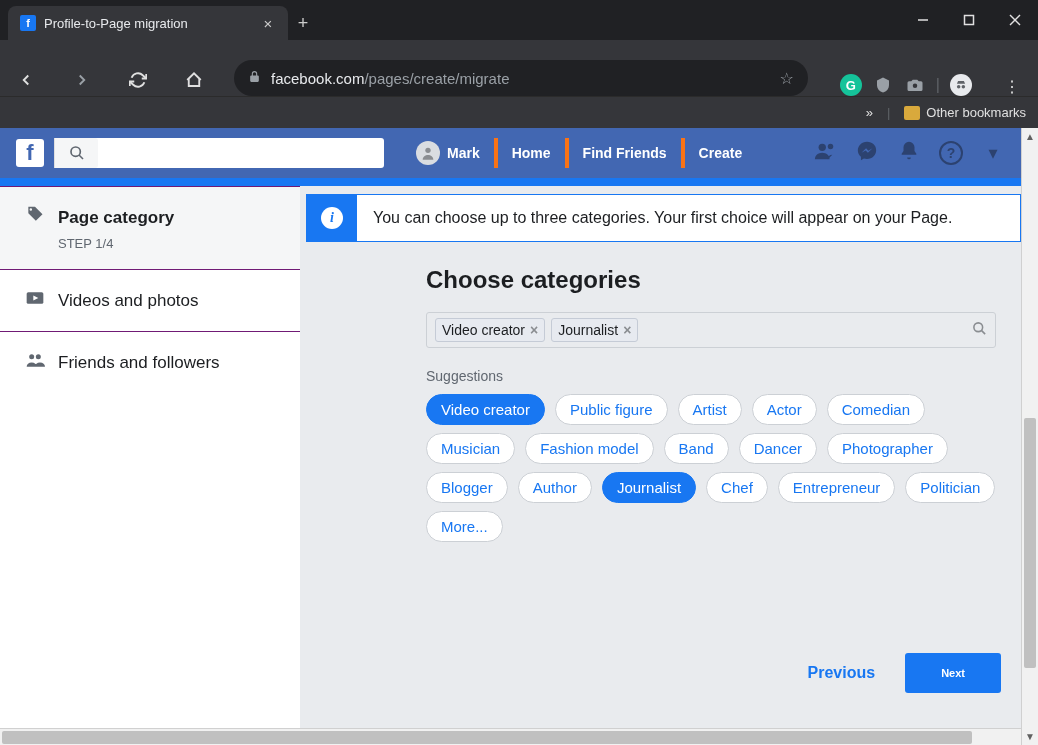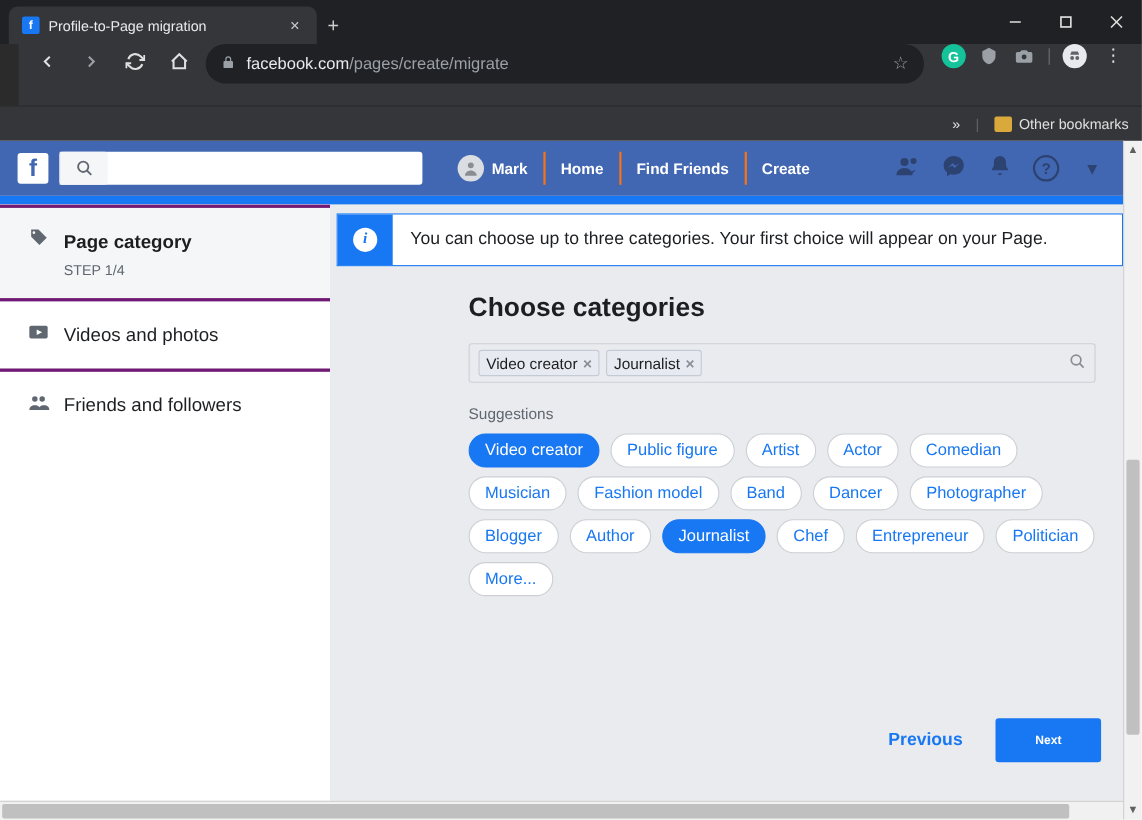--- a/index.html
+++ b/index.html
@@ -9,21 +9,21 @@
 .browser-chrome { background: #2b2b2b; color: #e0e0e0; }
 .titlebar { height: 40px; display: flex; align-items: stretch; background: #202124; }
 .tab { display: flex; align-items: center; gap: 8px; background: #35363a; padding: 0 12px; width: 280px; border-top-left-radius: 8px; border-top-right-radius: 8px; margin-top: 6px; margin-left: 8px; }
 .tab .favicon { width: 16px; height: 16px; background: #1877f2; color: #fff; font-weight: bold; font-size: 11px; display: flex; align-items: center; justify-content: center; border-radius: 2px; }
 .tab .label { font-size: 13px; color: #e8eaed; white-space: nowrap; overflow: hidden; text-overflow: ellipsis; flex: 1; }
 .tab .close { width: 16px; height: 16px; display: flex; align-items: center; justify-content: center; color: #ccc; font-size: 15px; cursor: pointer; }
 .newtab { display: flex; align-items: center; justify-content: center; width: 30px; margin-top: 6px; color: #ccc; font-size: 18px; cursor: pointer; }
 .win-controls { margin-left: auto; display: flex; }
 .win-btn { width: 46px; display: flex; align-items: center; justify-content: center; color: #e0e0e0; cursor: pointer; }
 
-.toolbar { height: 56px; display: flex; align-items: flex-start; gap: 8px; padding: 0 10px; background: #35363a; margin-left: 17px; }
+.toolbar { height: 56px; display: flex; align-items: flex-end; gap: 24px; padding: 0 10px; background: #35363a; }
 .nav-btn { width: 32px; height: 32px; display: flex; align-items: center; justify-content: center; color: #9aa0a6; cursor: pointer; border-radius: 50%; }
 .nav-btn.enabled { color: #e0e0e0; }
 .omnibox { flex: 1; max-width: 720px; height: 36px; background: #202124; border-radius: 18px; display: flex; align-items: center; padding: 0 14px; gap: 10px; }
 .lock { color: #9aa0a6; font-size: 13px; }
 .url { font-size: 15px; color: #e8eaed; }
 .url .path { color: #9aa0a6; }
 .omni-right { margin-left: auto; display: flex; gap: 10px; align-items: center; }
 .ext-icons { display: flex; gap: 10px; align-items: center; margin-left: 8px; }
 .ext { width: 22px; height: 22px; border-radius: 50%; display: flex; align-items: center; justify-content: center; font-size: 13px; cursor: pointer; }
 .menu-dots { color: #e0e0e0; padding: 0 8px; cursor: pointer; }
@@ -43,35 +43,35 @@
 .hscroll { width: 1021px; height: 17px; background: #f1f1f1; border-top: 1px solid #d0d0d0; position: absolute; bottom: 0; left: 0; display: flex; align-items: center; }
 .hscroll .thumb { height: 13px; margin: 2px; width: 970px; background: #c0c0c0; border-radius: 2px; }
 
 
 .fb-header { height: 50px; background: #4267b2; display: flex; align-items: center; padding: 0 16px; gap: 10px; }
 .fb-logo { width: 28px; height: 28px; background: #fff; color: #4267b2; font-weight: bold; font-size: 22px; display: flex; align-items: center; justify-content: center; border-radius: 3px; cursor: pointer; }
 .fb-search { flex: 0 0 330px; height: 30px; background: #fff; border-radius: 3px; display: flex; align-items: center; }
 .fb-search input { flex: 1; border: none; outline: none; padding: 0 10px; font-size: 14px; background: transparent; }
 .fb-search-btn { width: 44px; height: 30px; background: #f5f6f7; border-left: 1px solid #e0e0e0; display: flex; align-items: center; justify-content: center; color: #606770; cursor: pointer; border-radius: 0 3px 3px 0; }
 .fb-nav { display: flex; align-items: center; gap: 0; margin-left: 8px; }
-.fb-nav-item { color: #fff; font-size: 14px; font-weight: 600; padding: 0 14px; cursor: pointer; height: 30px; display: flex; align-items: center; border-left: 2px solid #f97316; }
+.fb-nav-item { color: #fff; font-size: 14px; font-weight: 600; padding: 0 14px; cursor: pointer; height: 30px; display: flex; align-items: center; border-left: 4px solid #f97316; }
 .fb-nav-item.first { border-left: none; display: flex; gap: 7px; }
 .fb-avatar-sm { width: 24px; height: 24px; border-radius: 50%; background: #dadde1; display: flex; align-items: center; justify-content: center; color: #8a8d91; }
 .fb-icons { margin-left: auto; display: flex; gap: 18px; align-items: center; }
 .fb-ico { color: #2c4270; font-size: 18px; cursor: pointer; width: 24px; text-align: center; }
 .fb-ico.q { width: 24px; height: 24px; border: 2px solid #2c4270; border-radius: 50%; display: flex; align-items: center; justify-content: center; font-size: 14px; font-weight: bold; }
 .blue-strip { height: 8px; background: #1877f2; }
 
 
 .fb-main { display: flex; background: #e9ebee; height: calc(100% - 50px - 8px - 17px); }
 .sidebar { width: 300px; background: #fff; }
 .profile-block { padding: 24px 24px 16px; }
 .big-avatar { width: 86px; height: 86px; border-radius: 50%; background: #e4e6eb; display: flex; align-items: center; justify-content: center; color: #bcc0c4; margin-bottom: 18px; }
 .username { font-size: 24px; font-weight: 700; color: #1c1e21; }
-.step-item { padding: 18px 24px; border-top: 3px solid #701a75; cursor: pointer; }
+.step-item { padding: 18px 24px; border-top: 1px solid #701a75; cursor: pointer; }
 .step-item.active { background: #f5f6f7; }
 .step-row { display: flex; align-items: center; gap: 12px; }
 .step-ico { color: #606770; font-size: 18px; width: 22px; text-align: center; }
 .step-item.active .step-ico { color: #606770; }
 .step-label { font-size: 17px; font-weight: 700; color: #1c1e21; }
 .step-item:not(.active) .step-label { font-weight: 400; color: #1c1e21; }
 .step-sub { font-size: 13px; color: #606770; margin-top: 6px; margin-left: 34px; }
 
 .page-area { flex: 1; padding: 0 0 0 6px; }
 .info-banner { display: flex; align-items: stretch; border: 1px solid #1877f2; background: #fff; margin-top: 8px; }

